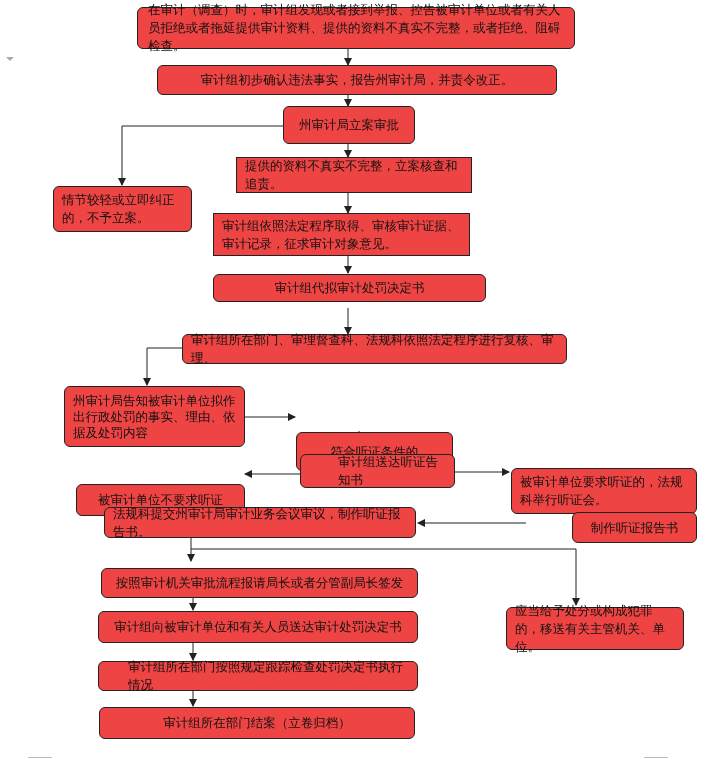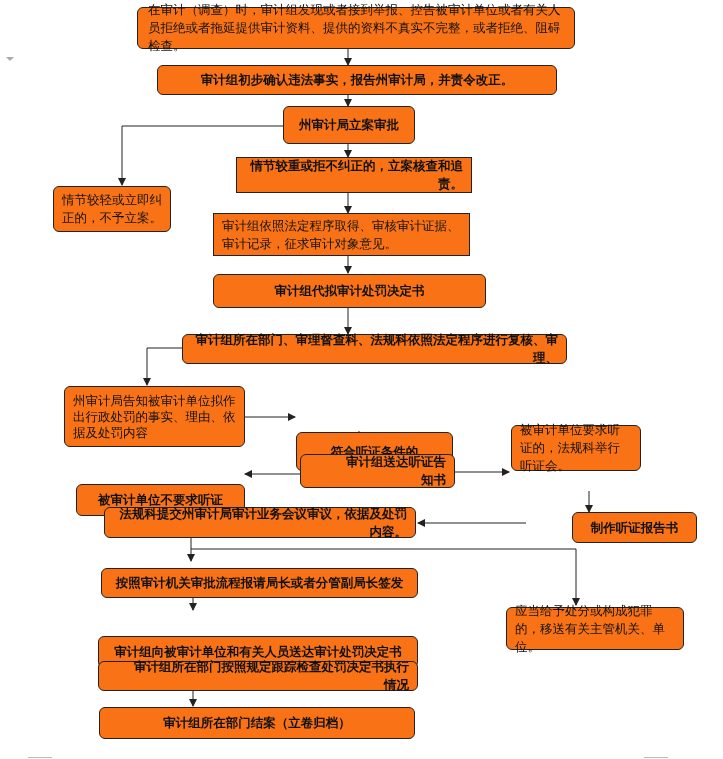--- a/index.html
+++ b/index.html
@@ -1,21 +1,21 @@
 <!DOCTYPE html>
 <html><head>
 <meta charset="utf-8">
 <style>
   html, body { margin:0; padding:0; background:#ffffff; }
   body { width:723px; height:759px; position:relative; overflow:hidden;
          font-family:"DejaVu Sans", sans-serif; color:#111; }
-  .box { position:absolute; box-sizing:border-box; border:1px solid #222; background:#f97316;
+  .box { position:absolute; box-sizing:border-box; border:1px solid #222; background:#ef4444;
          font-size:12.5px; line-height:18px; display:flex; align-items:center; padding:0 8px; }
   .r { border-radius:6px; }
-  .c { justify-content:center; text-align:right;font-weight:bold; }
+  .c { justify-content:center; text-align:left; }
   .l { justify-content:flex-start; text-align:left; }
   svg.lines { position:absolute; left:0; top:0; }
   .mark { position:absolute; height:1px; background:#bbb; }
 </style>
 </head>
 <body>
 
 <svg class="lines" width="723" height="759">
   <defs>
     <marker id="ah" markerWidth="8" markerHeight="8" refX="7" refY="4" orient="auto" markerUnits="userSpaceOnUse">
@@ -42,33 +42,33 @@
     <polyline points="191,549 576,549 576,605"></polyline>
     <line x1="193" y1="592" x2="193" y2="610"></line>
     <line x1="193" y1="643" x2="193" y2="660"></line>
     <line x1="193" y1="690" x2="193" y2="706"></line>
   </g>
 </svg>
 
 <div class="box r l" style="left:137px;top:7px;width:438px;height:42px;padding:0 10px;">在审计（调查）时，审计组发现或者接到举报、控告被审计单位或者有关人员拒绝或者拖延提供审计资料、提供的资料不真实不完整，或者拒绝、阻碍检查。</div>
 <div class="box r c" style="left:157px;top:65px;width:400px;height:30px;">审计组初步确认违法事实，报告州审计局，并责令改正。</div>
 <div class="box r c" style="left:283px;top:106px;width:132px;height:38px;">州审计局立案审批</div>
-<div class="box r l" style="left:53px;top:186px;width:118px;height:46px;">情节较轻或立即纠正的，不予立案。</div>
-<div class="box c" style="left:236px;top:157px;width:236px;height:36px;">情节较重或拒不纠正的，立案核查和追责。</div>
+<div class="box r l" style="left:53px;top:186px;width:139px;height:46px;">情节较轻或立即纠正的，不予立案。</div>
+<div class="box c" style="left:236px;top:157px;width:236px;height:36px;">提供的资料不真实不完整，立案核查和追责。</div>
 <div class="box l" style="left:213px;top:213px;width:257px;height:43px;">审计组依照法定程序取得、审核审计证据、审计记录，征求审计对象意见。</div>
-<div class="box r c" style="left:213px;top:274px;width:273px;height:34px;">审计组代拟审计处罚决定书</div>
+<div class="box r c" style="left:213px;top:274px;width:273px;height:28px;">审计组代拟审计处罚决定书</div>
 <div class="box r c" style="left:182px;top:334px;width:385px;height:30px;">审计组所在部门、审理督查科、法规科依照法定程序进行复核、审理、</div>
 <div class="box r l" style="left:64px;top:386px;width:181px;height:61px;line-height:16px;">州审计局告知被审计单位拟作出行政处罚的事实、理由、依据及处罚内容</div>
 <div class="box r c" style="left:296px;top:392px;width:157px;height:39px;margin-top:40px;">符合听证条件的</div>
 <div class="box r c" style="left:300px;top:454px;width:155px;height:34px;padding-left:37px;">审计组送达听证告知书</div>
 <div class="box r c" style="left:76px;top:484px;width:169px;height:32px;">被审计单位不要求听证</div>
-<div class="box r l" style="left:511px;top:425px;width:130px;height:46px;">被审计单位要求听证的，法规科举行听证会。</div>
+<div class="box r l" style="left:511px;top:468px;width:186px;height:46px;">被审计单位要求听证的，法规科举行听证会。</div>
 <div class="box r c" style="left:527px;top:512px;width:125px;height:31px;margin-left:45px;">制作听证报告书</div>
-<div class="box r c" style="left:104px;top:507px;width:312px;height:31px;">法规科提交州审计局审计业务会议审议，依据及处罚内容。</div>
+<div class="box r c" style="left:104px;top:507px;width:312px;height:31px;">法规科提交州审计局审计业务会议审议，制作听证报告书。</div>
 <div class="box r c" style="left:101px;top:568px;width:317px;height:30px;">按照审计机关审批流程报请局长或者分管副局长签发</div>
 <div class="box r l" style="left:506px;top:607px;width:178px;height:43px;">应当给予处分或构成犯罪的，移送有关主管机关、单位。</div>
-<div class="box r c" style="left:98px;top:636px;width:320px;height:32px;">审计组向被审计单位和有关人员送达审计处罚决定书</div>
+<div class="box r c" style="left:98px;top:611px;width:320px;height:32px;">审计组向被审计单位和有关人员送达审计处罚决定书</div>
 <div class="box r c" style="left:98px;top:661px;width:320px;height:30px;padding-left:29px;">审计组所在部门按照规定跟踪检查处罚决定书执行情况</div>
 <div class="box r c" style="left:99px;top:707px;width:316px;height:32px;">审计组所在部门结案（立卷归档）</div>
 
 <div class="mark" style="left:28px;top:757px;width:24px;"></div>
 <div class="mark" style="left:644px;top:757px;width:24px;"></div>
 <div style="position:absolute;left:6px;top:57px;width:0;height:0;border-left:4px solid transparent;border-right:4px solid transparent;border-top:4px solid #aaa;"></div>
 
 </body></html>

